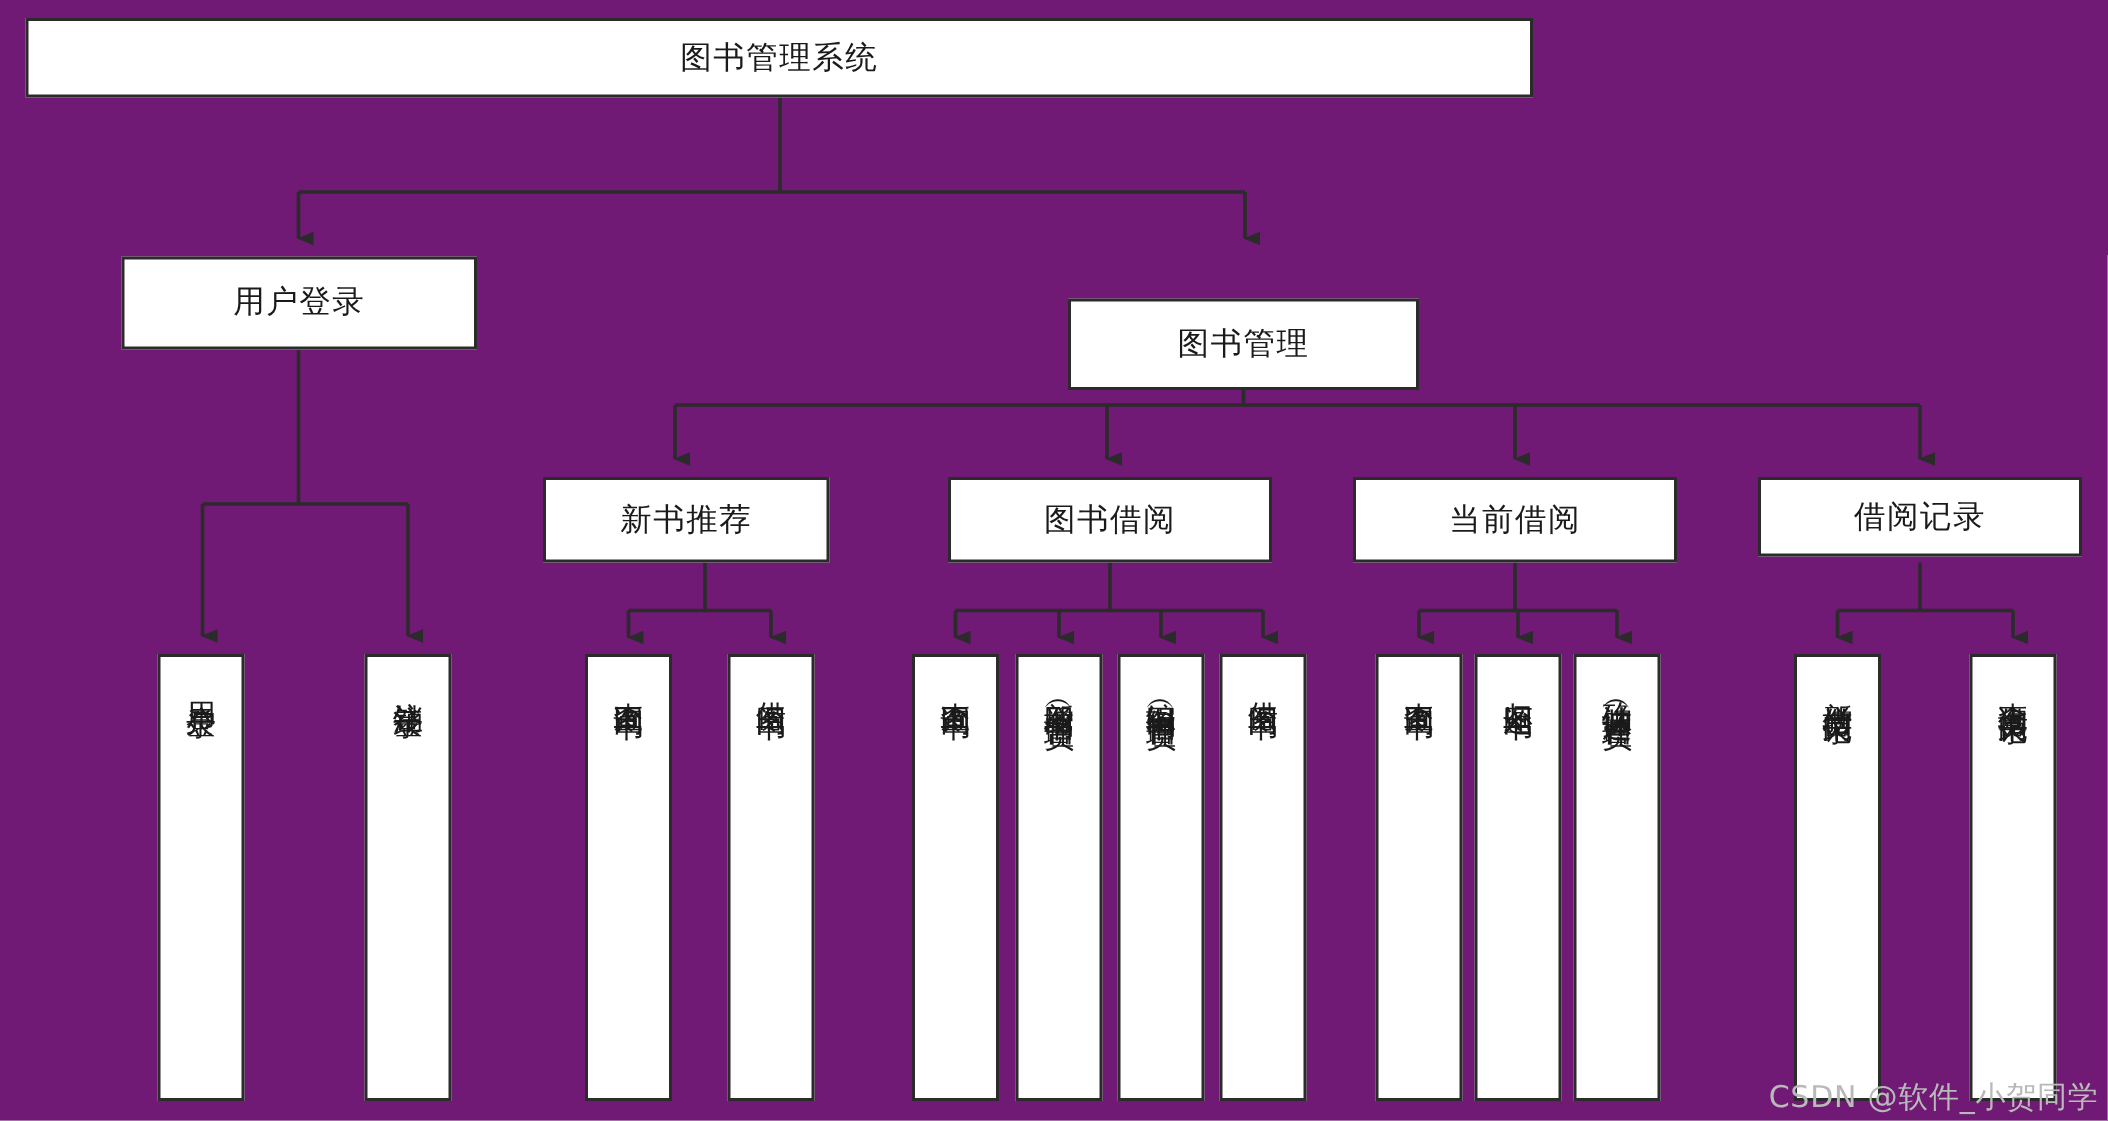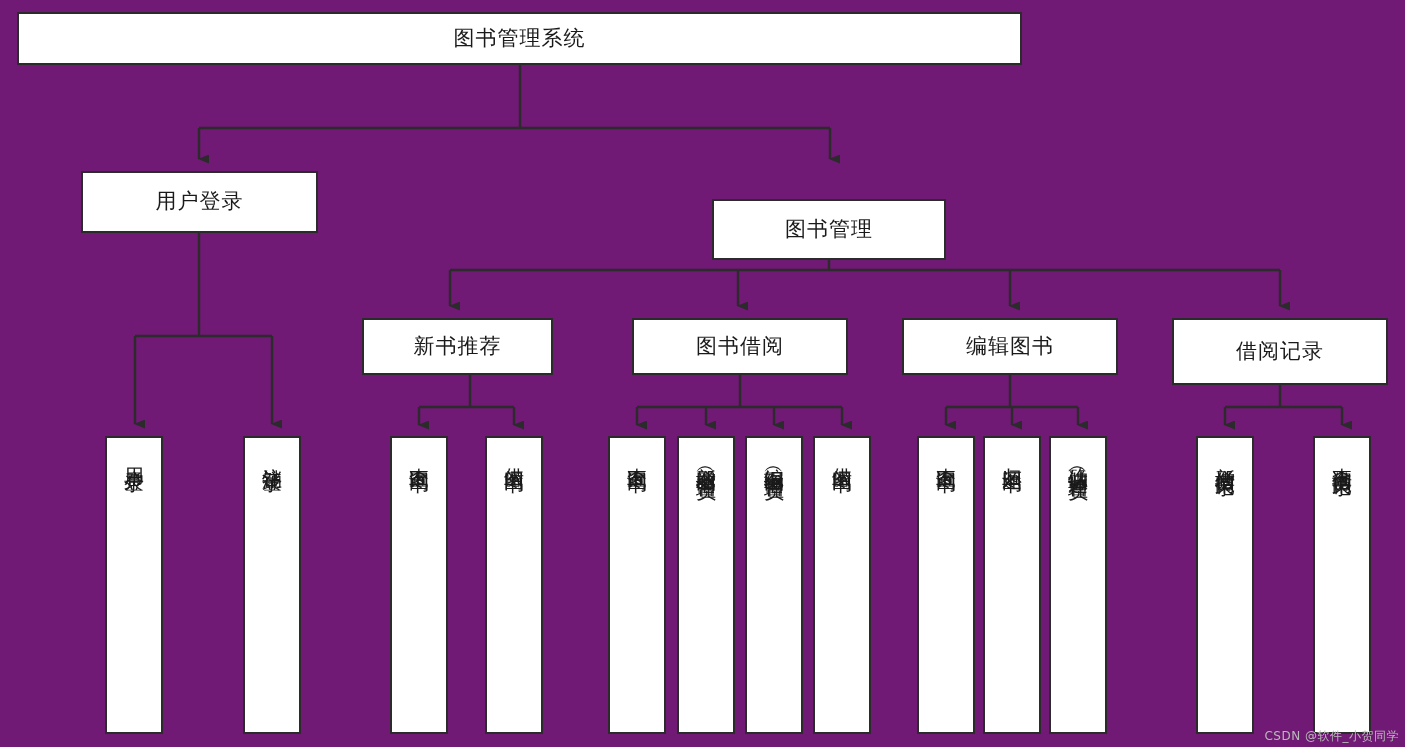--- a/index.html
+++ b/index.html
@@ -8,21 +8,21 @@
   #stage{position:relative;width:1405px;height:747px;background:#701a75;}
   svg#wires{position:absolute;left:0;top:0;width:1405px;height:747px;}
   .node{position:absolute;box-sizing:border-box;background:#ffffff;
         border:2px solid #2b2b2b;display:flex;align-items:center;
         justify-content:center;color:#1a1a1a;}
   .node.h{font-size:21px;line-height:1.2;letter-spacing:1px;}
   .node.v{writing-mode:vertical-rl;text-orientation:upright;
           font-size:20px;line-height:1.25;letter-spacing:2px;
           padding-top:14px;justify-content:flex-start;align-items:center;}
   .node.root{font-size:21px;}
-  .wm{position:absolute;right:6px;bottom:2px;font-size:12px;color:#b9b9b9;
+  .wm{position:absolute;right:6px;bottom:2px;font-size:20px;color:#b9b9b9;
       letter-spacing:.5px;white-space:nowrap;}
 </style>
 </head>
 <body>
 
 <div id="stage">
 
   <svg id="wires" viewBox="0 0 1405 747">
     <defs>
       <marker id="arw" markerWidth="9" markerHeight="11" refX="4.5" refY="10" orient="auto" markerUnits="userSpaceOnUse">
@@ -73,22 +73,22 @@
     </g>
   </svg>
 
   <div class="node h root" style="left:17px;top:12px;width:1005px;height:53px;">图书管理系统</div>
 
   <div class="node h" style="left:81px;top:171px;width:237px;height:62px;">用户登录</div>
   <div class="node h" style="left:712px;top:171px;width:234px;height:61px;margin-top:28px;">图书管理</div>
 
   <div class="node h" style="left:362px;top:318px;width:191px;height:57px;">新书推荐</div>
   <div class="node h" style="left:632px;top:318px;width:216px;height:57px;">图书借阅</div>
-  <div class="node h" style="left:902px;top:318px;width:216px;height:57px;">编辑图书</div>
-  <div class="node h" style="left:1172px;top:318px;width:216px;height:67px;">借阅记录</div>
+  <div class="node h" style="left:902px;top:318px;width:216px;height:57px;">当前借阅</div>
+  <div class="node h" style="left:1172px;top:318px;width:216px;height:53px;">借阅记录</div>
 
   <div class="node v" style="left:105px;top:436px;width:58px;height:298px;">用户登录</div>
   <div class="node v" style="left:243px;top:436px;width:58px;height:298px;">注销登录</div>
 
   <div class="node v" style="left:390px;top:436px;width:58px;height:298px;">查询图书</div>
   <div class="node v" style="left:485px;top:436px;width:58px;height:298px;">借阅图书</div>
 
   <div class="node v" style="left:608px;top:436px;width:58px;height:298px;">查询图书</div>
   <div class="node v" style="left:677px;top:436px;width:58px;height:298px;">新增图书（管理员）</div>
   <div class="node v" style="left:745px;top:436px;width:58px;height:298px;">编辑图书（管理员）</div>

